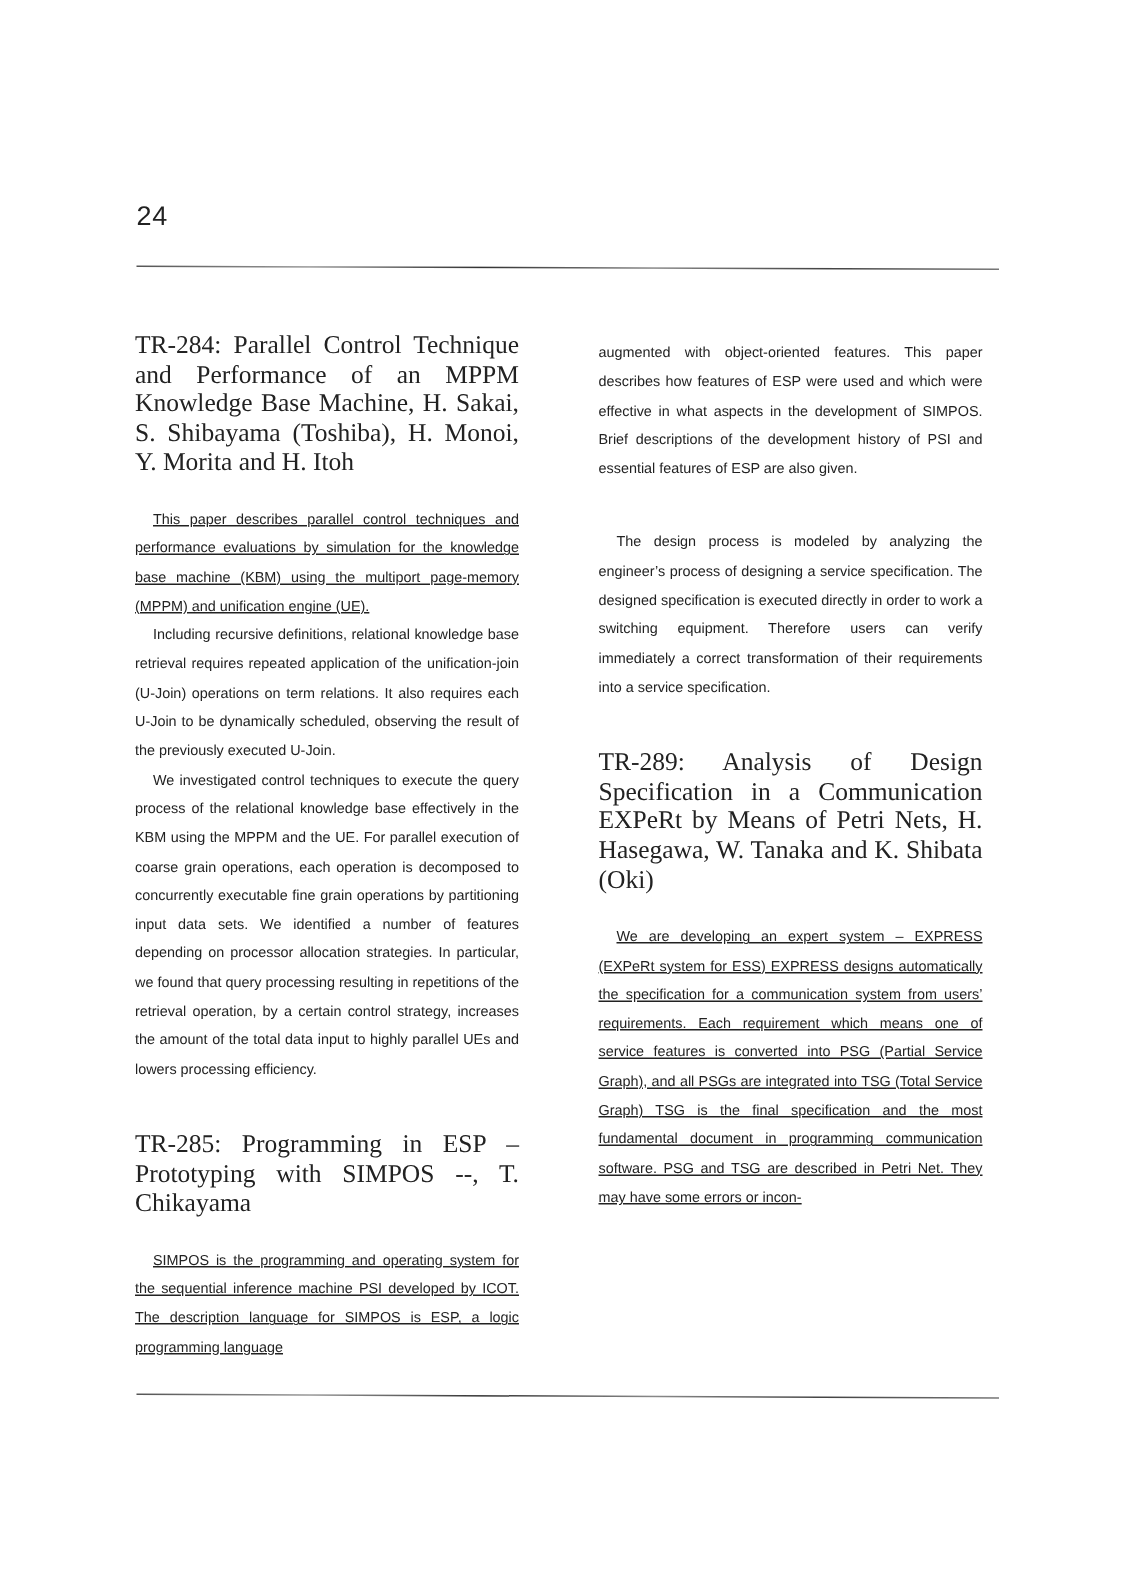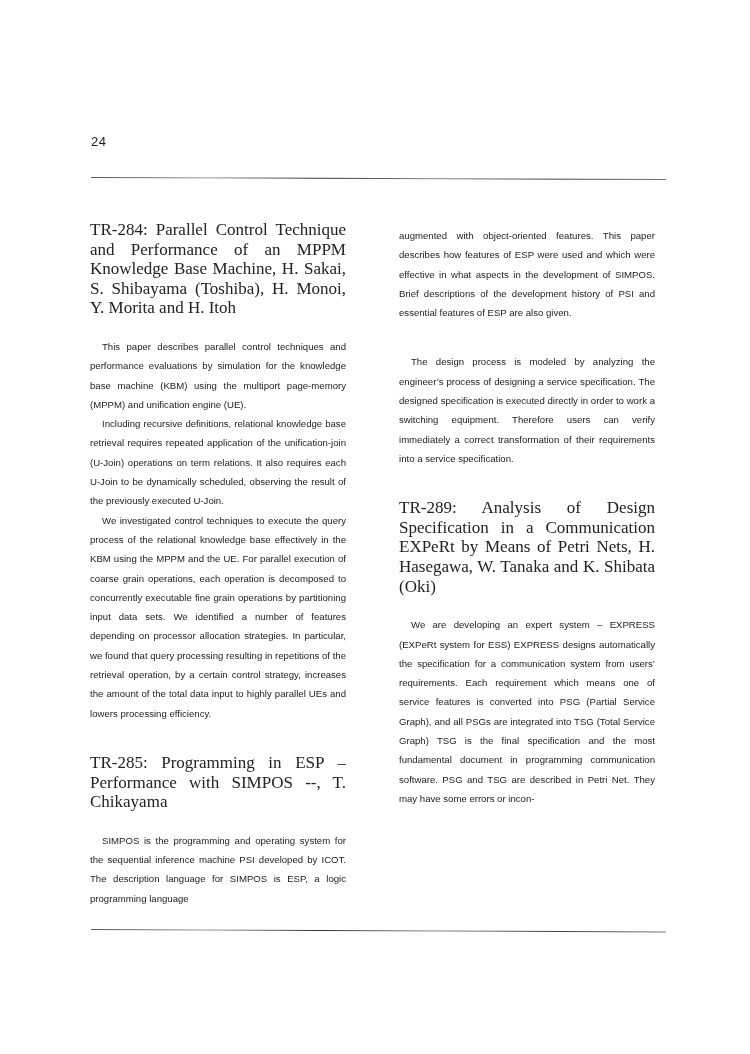--- a/index.html
+++ b/index.html
@@ -1,45 +1,45 @@
 <!DOCTYPE html>
 <html><head>
   <meta charset="utf-8">
   <style>
     html, body { margin: 0; padding: 0; background: #ffffff; }
     body { width: 750px; height: 1054px; position: relative; overflow: hidden; color: #1a1a1a; }
-    .page-number { position: absolute; left: 91px; top: 134px; font-family: "Liberation Sans", sans-serif; font-size: 13px; letter-spacing: 0.5px; color: #222; }
+    .page-number { position: absolute; left: 91px; top: 134px; font-family: "Liberation Sans", sans-serif; font-size: 18px; letter-spacing: 0.5px; color: #222; }
     .rule { position: absolute; left: 91px; width: 575px; height: 1px; background: linear-gradient(90deg, #555 0%, #999 20%, #333 40%, #888 60%, #444 80%, #777 100%); }
     .rule.top { top: 177px; transform: rotate(0.2deg); transform-origin: left; }
     .rule.bottom { top: 929px; transform: rotate(0.25deg); transform-origin: left; }
     .col { position: absolute; top: 220px; width: 256px; }
     .col.left { left: 90px; }
     .col.right { left: 399px; top: 226px; }
     .title { font-family: "Liberation Serif", serif; font-size: 17px; line-height: 19.6px; text-align: justify; margin: 0; color: #222; }
     .para { font-family: "Liberation Sans", sans-serif; font-size: 9.6px; line-height: 19.3px; text-align: justify; margin: 0; text-indent: 12px; color: #222; }
-    .para.first { margin-top: 19px; }
+    .para.first { margin-top: 19px; text-decoration: underline; }
     .gap { height: 30px; }
     .gap-lg { height: 30px; }
   </style>
 </head>
 <body>
 
 <div class="page-number">24</div>
 <div class="rule top"></div>
 
 <div class="col left">
   <section>
     <p class="title">TR-284: Parallel Control Technique and Performance of an MPPM Knowledge Base Machine, H. Sakai, S. Shibayama (Toshiba), H. Monoi, Y. Morita and H. Itoh</p>
     <p class="para first">This paper describes parallel control techniques and performance evaluations by simulation for the knowledge base machine (KBM) using the multiport page-memory (MPPM) and unification engine (UE).</p>
     <p class="para">Including recursive definitions, relational knowledge base retrieval requires repeated application of the unification-join (U-Join) operations on term relations. It also requires each U-Join to be dynamically scheduled, observing the result of the previously executed U-Join.</p>
     <p class="para">We investigated control techniques to execute the query process of the relational knowledge base effectively in the KBM using the MPPM and the UE. For parallel execution of coarse grain operations, each operation is decomposed to concurrently executable fine grain operations by partitioning input data sets. We identified a number of features depending on processor allocation strategies. In particular, we found that query processing resulting in repetitions of the retrieval operation, by a certain control strategy, increases the amount of the total data input to highly parallel UEs and lowers processing efficiency.</p>
   </section>
   <div class="gap"></div>
   <section>
-    <p class="title">TR-285: Programming in ESP – Performance with SIMPOS --, T. Chikayama</p>
+    <p class="title">TR-285: Programming in ESP – Prototyping with SIMPOS --, T. Chikayama</p>
     <p class="para first">SIMPOS is the programming and operating system for the sequential inference machine PSI developed by ICOT. The description language for SIMPOS is ESP, a logic programming language</p>
   </section>
 </div>
 
 <div class="col right">
   <section>
     <p class="para" style="text-indent:0">augmented with object-oriented features. This paper describes how features of ESP were used and which were effective in what aspects in the development of SIMPOS. Brief descriptions of the development history of PSI and essential features of ESP are also given.</p>
   </section>
   <div class="gap-lg"></div>
   <section>

